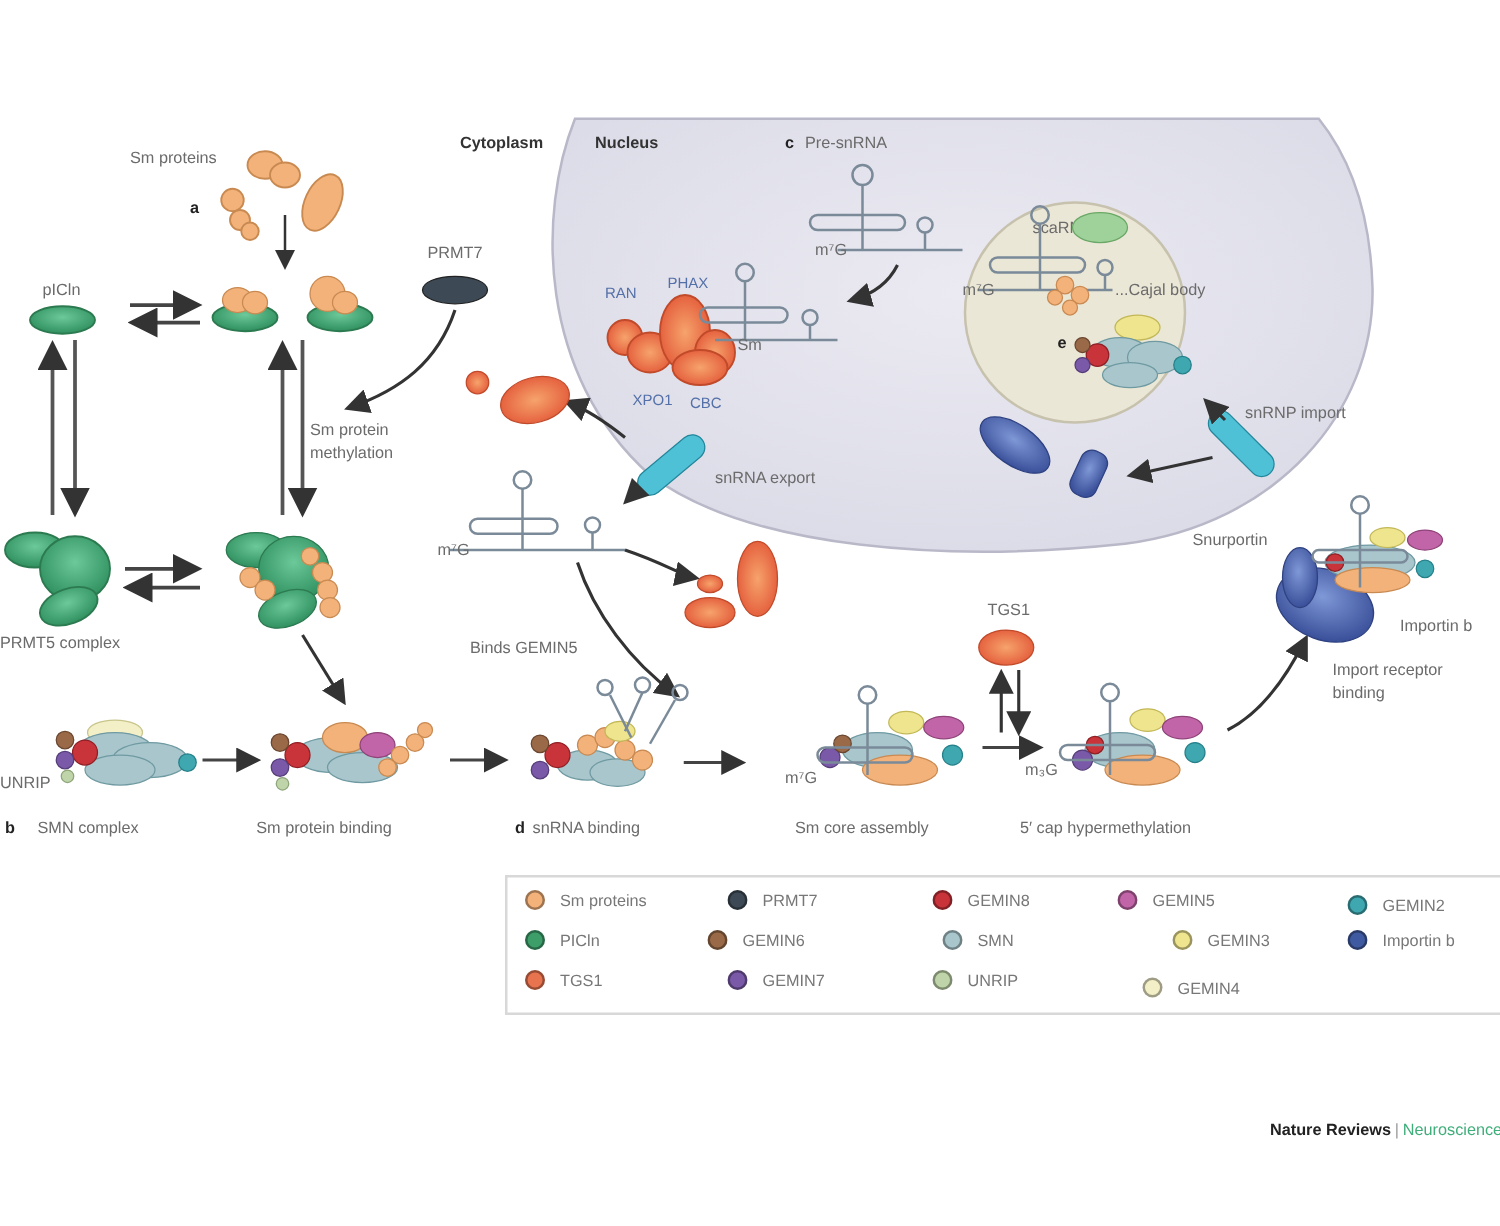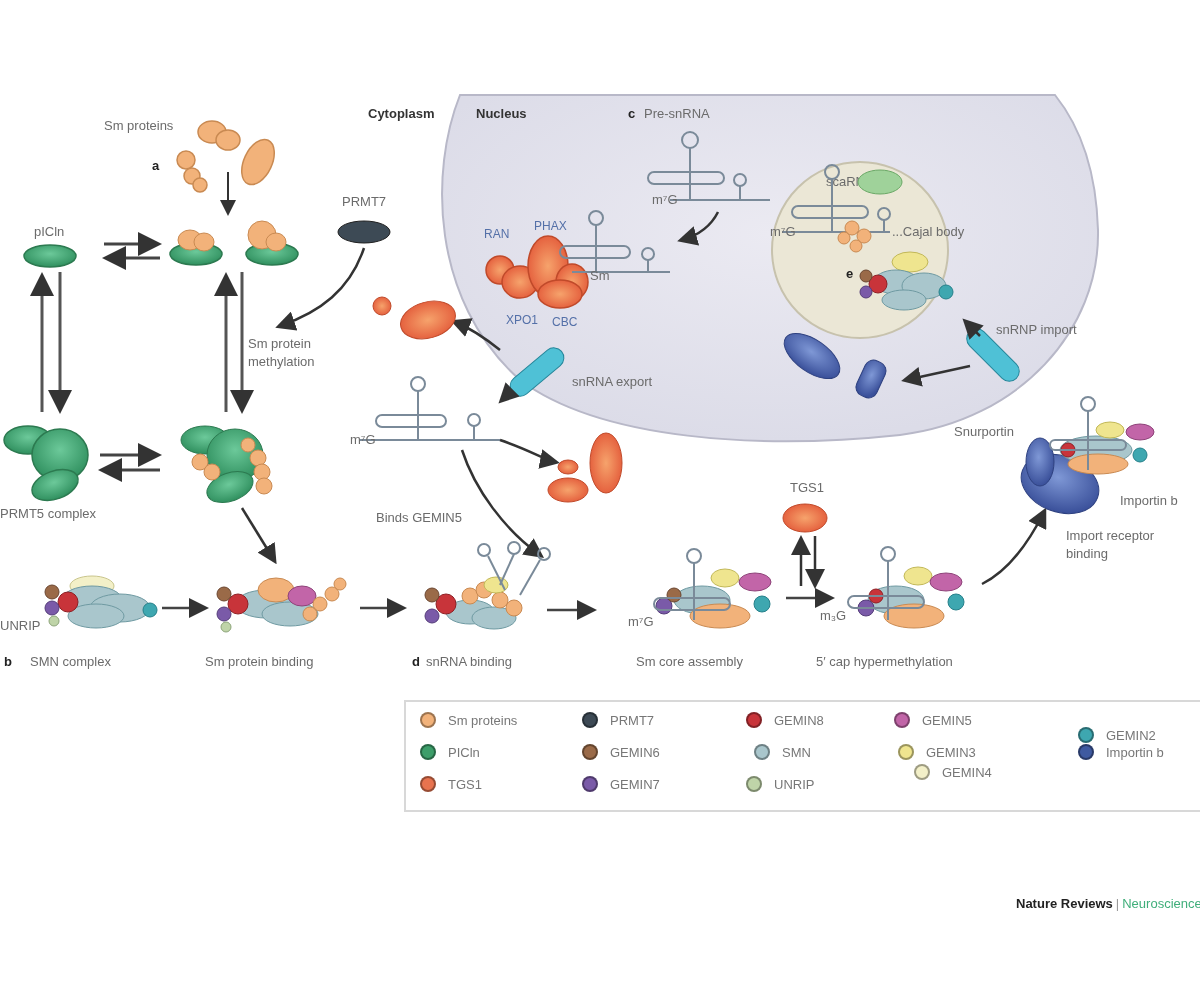--- a/index.html
+++ b/index.html
@@ -358,59 +358,59 @@
       <span>PRMT7</span>
     </div>
   <div class="legend-item" style="left:340px;top:10px">
       <span class="swatch" style="background: rgb(200, 52, 58);"></span>
       <span>GEMIN8</span>
     </div>
   <div class="legend-item" style="left:488px;top:10px">
       <span class="swatch" style="background: rgb(194, 101, 168);"></span>
       <span>GEMIN5</span>
     </div>
-  <div class="legend-item" style="left:672px;top:25px">
+  <div class="legend-item" style="left:672px;top:14px">
       <span class="swatch" style="background: rgb(62, 167, 176);"></span>
       <span>GEMIN2</span>
     </div>
 
   <div class="legend-item" style="left:14px;top:42px">
       <span class="swatch" style="background: rgb(61, 158, 106);"></span>
       <span>PICln</span>
     </div>
-  <div class="legend-item" style="left:176px;top:42px">
+  <div class="legend-item" style="left:160px;top:42px">
       <span class="swatch" style="background: rgb(154, 106, 72);"></span>
       <span>GEMIN6</span>
     </div>
   <div class="legend-item" style="left:348px;top:42px">
       <span class="swatch" style="background: rgb(169, 198, 204);"></span>
       <span>SMN</span>
     </div>
-  <div class="legend-item" style="left:492px;top:42px">
+  <div class="legend-item" style="left:532px;top:42px">
       <span class="swatch" style="background: rgb(239, 229, 143);"></span>
       <span>GEMIN3</span>
     </div>
   <div class="legend-item" style="left:672px;top:42px">
       <span class="swatch" style="background: rgb(63, 90, 160);"></span>
       <span>Importin b</span>
     </div>
 
   <div class="legend-item" style="left:14px;top:74px">
       <span class="swatch" style="background: rgb(232, 115, 79);"></span>
       <span>TGS1</span>
     </div>
   <div class="legend-item" style="left:176px;top:74px">
       <span class="swatch" style="background: rgb(122, 90, 168);"></span>
       <span>GEMIN7</span>
     </div>
   <div class="legend-item" style="left:340px;top:74px">
       <span class="swatch" style="background: rgb(191, 212, 168);"></span>
       <span>UNRIP</span>
     </div>
-  <div class="legend-item" style="left:508px;top:62px">
+  <div class="legend-item" style="left:508px;top:80px">
       <span class="swatch" style="background: rgb(243, 240, 200);"></span>
       <span>GEMIN4</span>
     </div>
 </div>
 
 <div class="footer">
   <span class="j">Nature Reviews</span><span class="sep">|</span><span class="s">Neuroscience</span>
 </div>
 
 </body></html>

